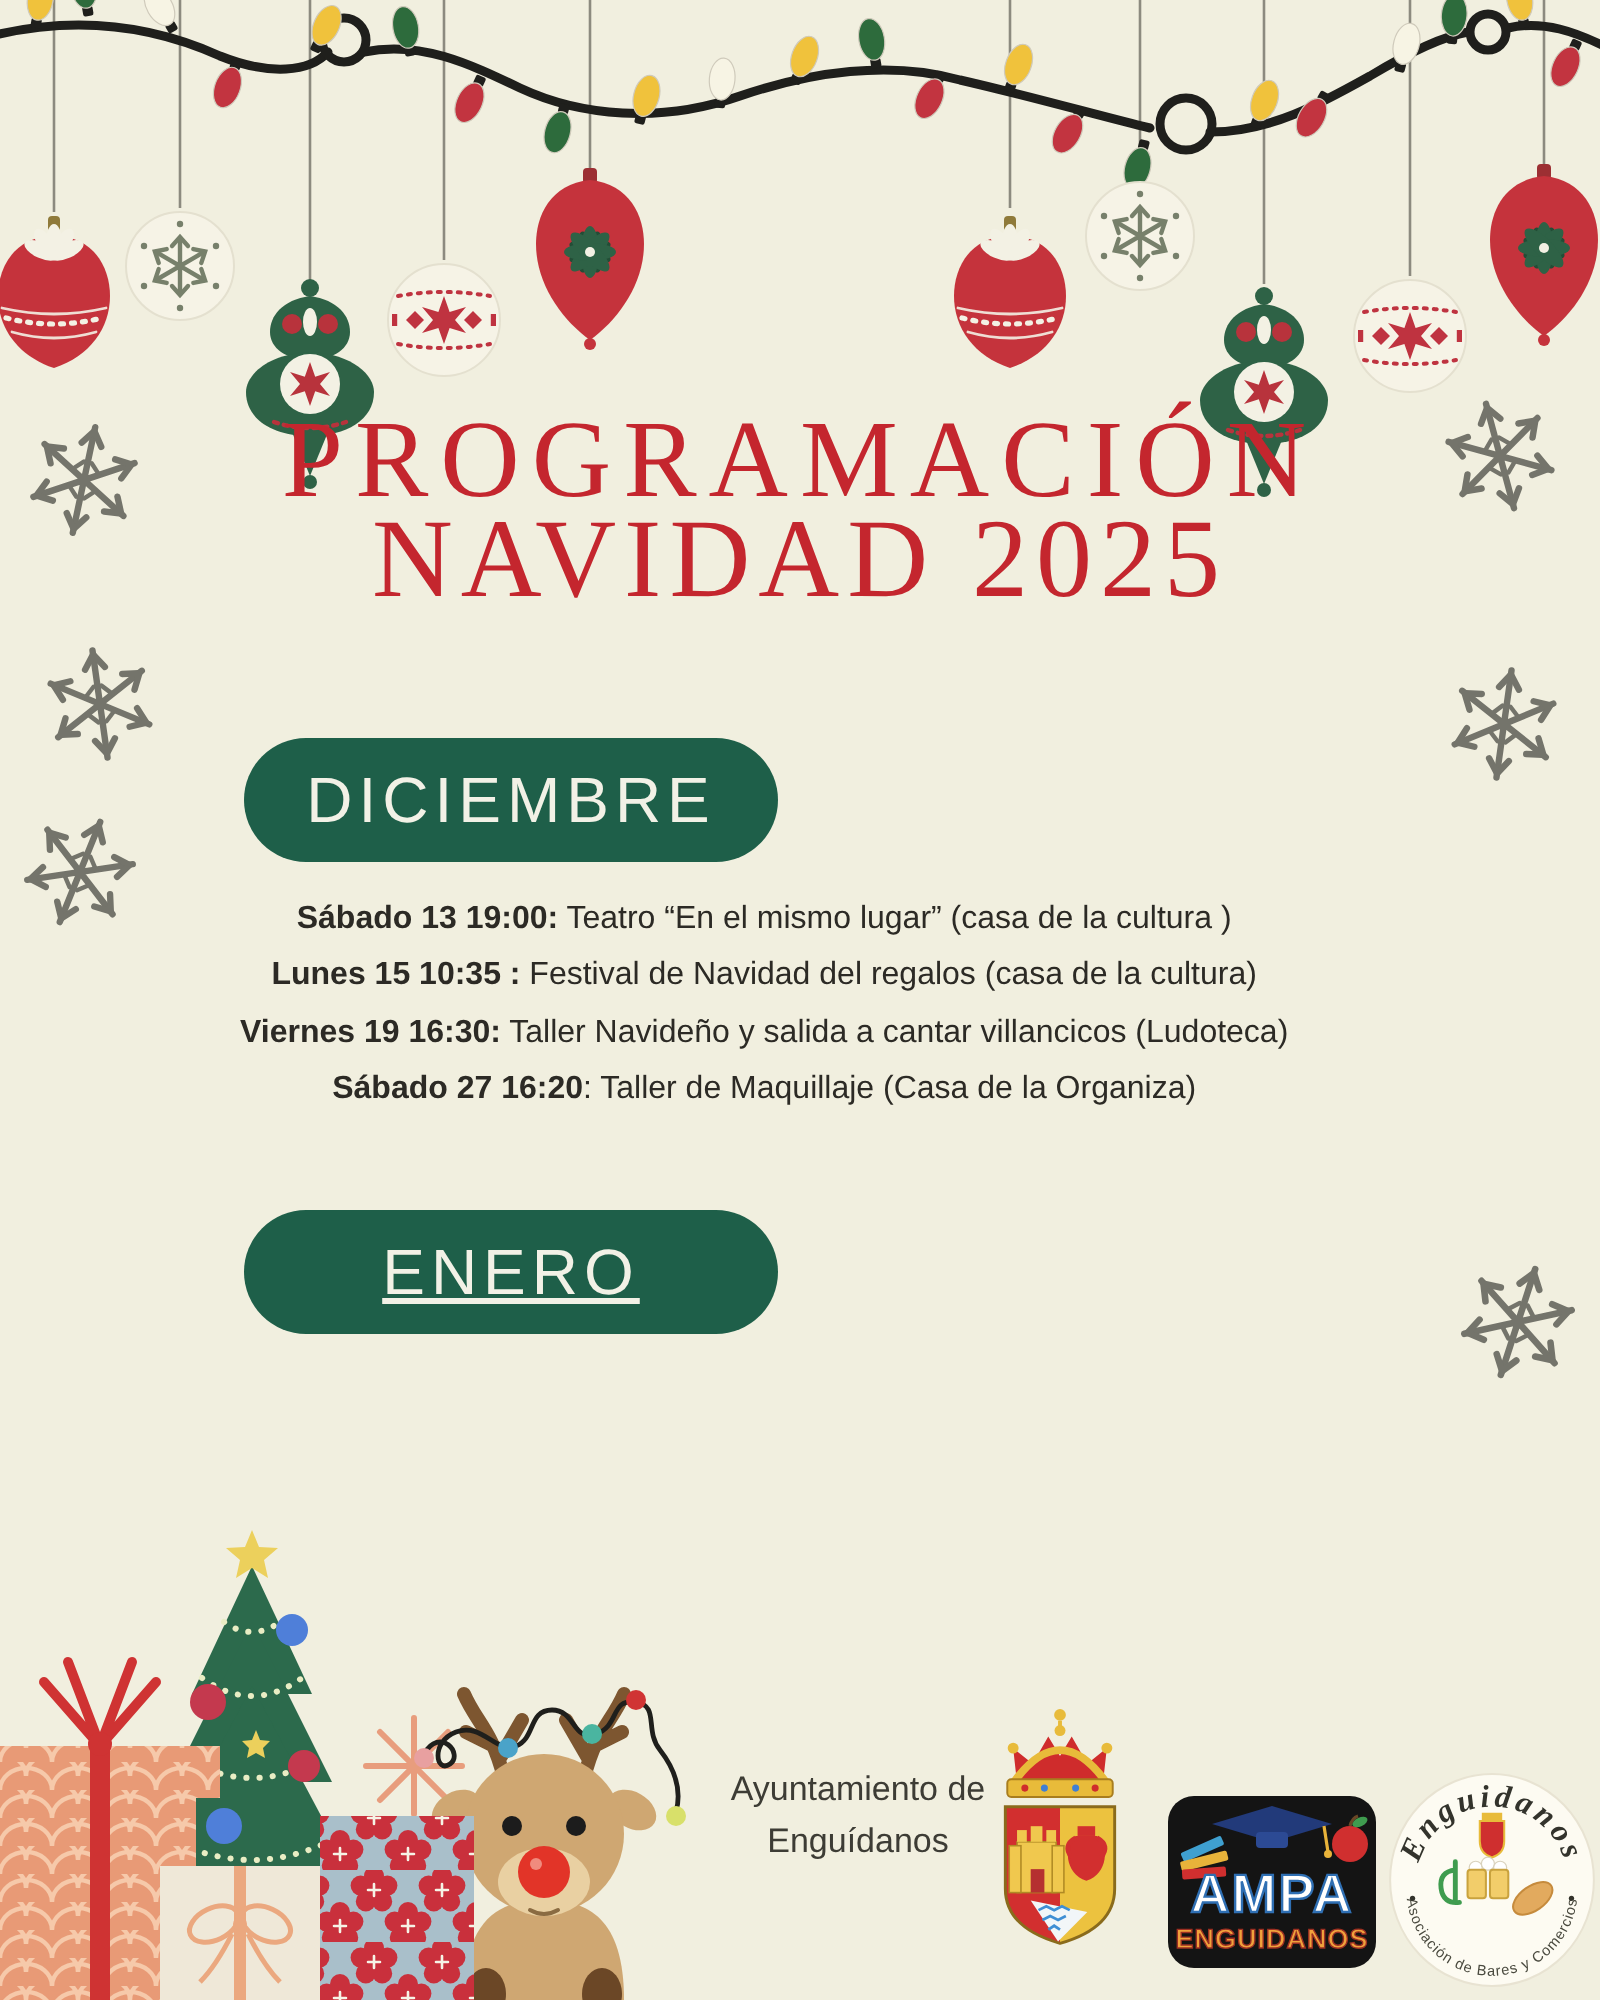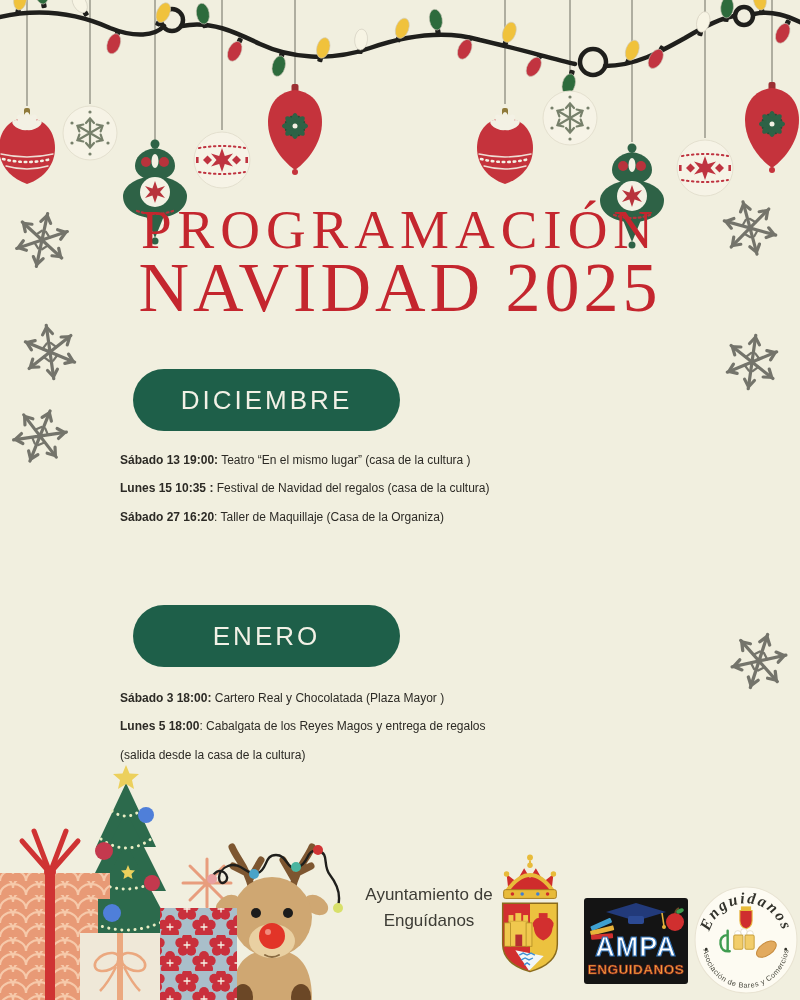--- a/index.html
+++ b/index.html
@@ -9,46 +9,46 @@
     font-family:"Liberation Sans",sans-serif;
   }
   .kicker{
     position:absolute;top:198px;left:0;right:0;text-align:center;
     font-family:"Liberation Serif",serif;font-weight:400;
     font-size:55px;letter-spacing:6px;color:var(--accent-red,#c4262e);
   }
   .main-title{
     position:absolute;top:248px;left:0;right:0;text-align:center;
     font-family:"Liberation Serif",serif;font-weight:400;
-    font-size:70px;letter-spacing:4px;color:var(--accent-red,#c4262e);
+    font-size:56px;letter-spacing:4px;color:var(--accent-red,#c4262e);
   }
   .pill{
-    position:absolute;left:133px;width:267px;height:62px;border-radius:32px;
+    position:absolute;left:122px;width:267px;height:62px;border-radius:32px;
     background:var(--pill-green,#1e5f49);color:#f2f1e6;
     display:flex;align-items:center;justify-content:center;
-    font-size:26px;letter-spacing:3px;
+    font-size:32px;letter-spacing:3px;
   }
   #pill-diciembre{top:369px;}
-  #pill-enero{top:605px;}
+  #pill-enero{top:605px;text-decoration:underline;}
   .events{
     position:absolute;left:120px;color:var(--text-dark,#2c2a25);
-    font-size:12px;line-height:28.4px;white-space:nowrap;
+    font-size:16px;line-height:28.4px;white-space:nowrap;text-align:center;
   }
   #events-diciembre{top:446px;}
   #events-enero{top:684px;}
   .events b{font-weight:700;}
   .deco{position:absolute;}
   .organiza{
     position:absolute;left:340px;top:882px;color:#3d3c35;
     font-size:17px;line-height:1.5;
   }
   .organiza .org-name{width:178px;text-align:center;}
   .logo-ampa{
     position:absolute;left:584px;top:898px;width:104px;height:86px;
-    background:#141414;border-radius:3px;
+    background:#141414;border-radius:13px;
   }
   .logo-bares{position:absolute;left:694px;top:886px;width:104px;height:108px;}
   .logo-crest{position:absolute;left:489px;top:851px;width:82px;height:132px;}
 </style>
 </head>
 <body>
 
 <div class="poster">
 
   <svg width="0" height="0" style="position:absolute">
@@ -227,29 +227,25 @@
       <use href="#sflake" transform="rotate(18)"></use>
     </svg>
 
   <div class="kicker">PROGRAMACIÓN</div>
   <div class="main-title">NAVIDAD 2025</div>
 
   <div class="pill" id="pill-diciembre">DICIEMBRE</div>
   <div class="events" id="events-diciembre">
     <div class="event"><b>Sábado 13 19:00:</b><span> Teatro “En el mismo lugar” (casa de la cultura )</span></div>
     <div class="event"><b>Lunes 15 10:35 :</b><span> Festival de Navidad del regalos (casa de la cultura)</span></div>
+    <div class="event"><b>Viernes 19 16:30:</b><span> Taller Navideño y salida a cantar villancicos (Ludoteca)</span></div>
     <div class="event"><b>Sábado 27 16:20</b><span>: Taller de Maquillaje (Casa de la Organiza)</span></div>
   </div>
 
   <div class="pill" id="pill-enero">ENERO</div>
-  <div class="events" id="events-enero">
-    <div class="event"><b>Sábado 3 18:00:</b><span> Cartero Real y Chocolatada (Plaza Mayor )</span></div>
-    <div class="event"><b>Lunes 5 18:00</b><span>: Cabalgata de los Reyes Magos y entrega de regalos</span></div>
-    <div class="event"><span>(salida desde la casa de la cultura)</span></div>
-  </div>
 
   <svg class="deco" style="left:0;top:755px" width="345" height="245" viewBox="0 0 345 245">
     <defs>
       <pattern id="scalP" width="26" height="14" patternUnits="userSpaceOnUse">
         <path d="M0,14 a13,11 0 0 1 26,0" fill="none" stroke="#f6c9aa" stroke-width="2.2"></path>
         <path d="M-13,7 a13,11 0 0 1 26,0 M13,7 a13,11 0 0 1 26,0" fill="none" stroke="#f6c9aa" stroke-width="2.2"></path>
       </pattern>
       <g id="flor">
         <g fill="#c9303c">
           <circle cx="0" cy="-7" r="5"></circle>

